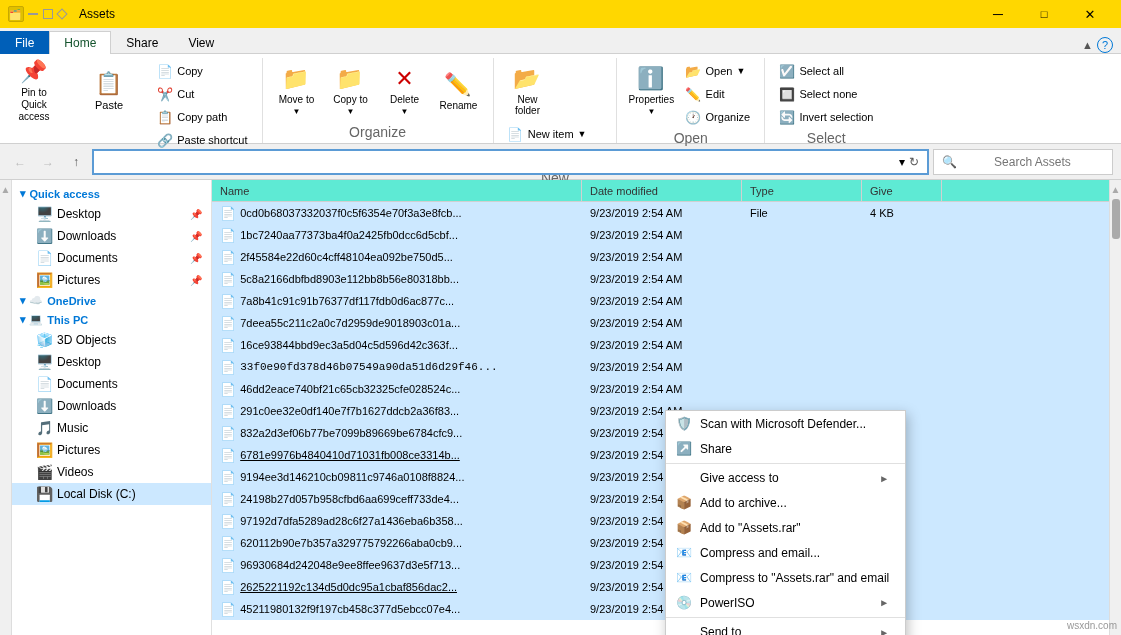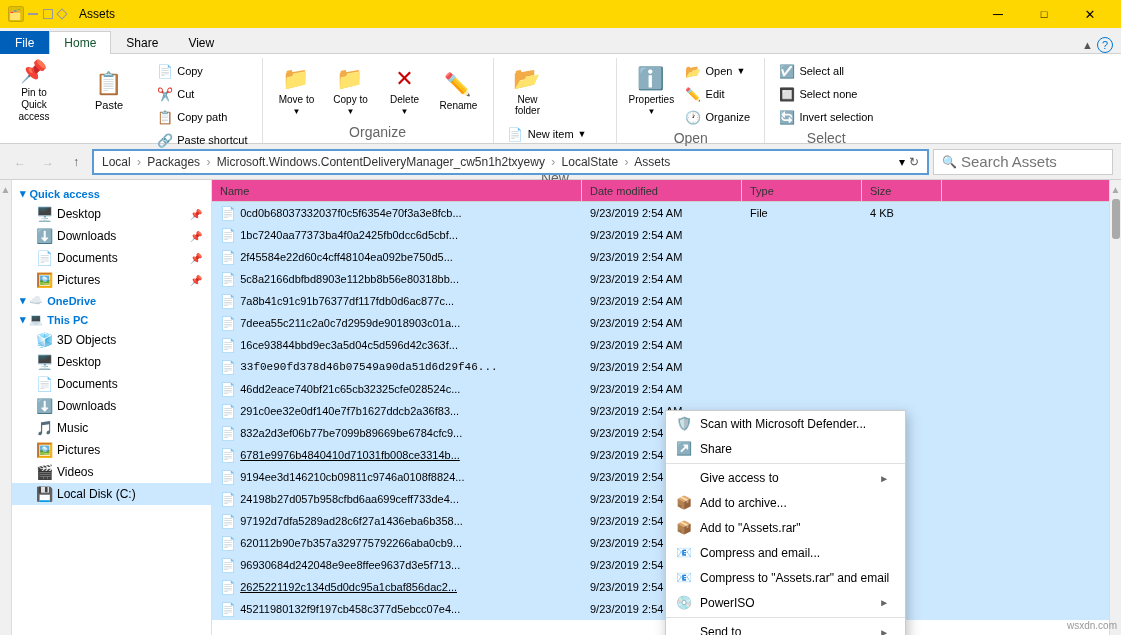--- a/index.html
+++ b/index.html
@@ -208,21 +208,21 @@
 
     
     .file-list-container {
       flex: 1;
       background: #fff;
       overflow: hidden;
       position: relative;
     }
     .file-list-header {
       display: flex;
-      background: #ec4899;
+      background: #5eead4;
       border-bottom: 1px solid #d0d0d0;
       height: 22px;
       align-items: center;
       font-size: 11px;
       color: #333;
     }
     .file-list-header-cell {
       padding: 2px 8px;
       border-right: 1px solid #d0d0d0;
       cursor: pointer;
@@ -449,29 +449,26 @@
     </div>
     <div class="ribbon-group-label" style="margin-top: auto;">Select</div>
   </div>
 </div>
 
 <div class="address-bar-container">
   <button class="nav-btn disabled">←</button>
   <button class="nav-btn disabled">→</button>
   <button class="nav-btn">↑</button>
   <div class="address-box">
-    <span class="address-box-text">
-      Local <span class="address-separator">›</span> Packages <span class="address-separator">›</span> Microsoft.Windows.ContentDeliveryManager_cw5n1h2txyewy <span class="address-separator">›</span> LocalState <span class="address-separator">›</span> Assets
-    </span>
     <span style="margin-left:auto;">▾</span>
     <span style="margin-left:4px;color:#555;">↻</span>
   </div>
   <div class="search-box">
     <span style="color:#aaa;font-size:12px;">🔍</span>
-    <input type="text" style="border: none; outline: none; font-size: 15px; color: rgb(170, 170, 170); width: 100%; background: transparent;" placeholder="Search Assets">
+    <input type="text" style="border: none; outline: none; font-size: 12px; color: rgb(170, 170, 170); width: 100%; background: transparent; text-align: center;" placeholder="Search Assets">
   </div>
 </div>
 
 <div class="main-area" style="height: 487px; position: relative;">
 
   <div style="width:12px;background:#f0f0f0;border-right:1px solid #ddd;display:flex;flex-direction:column;align-items:center;padding-top:4px;">
     <span style="font-size:10px;color:#aaa;">▲</span>
   </div>
   <div class="sidebar">
 
@@ -543,21 +540,21 @@
       <span class="icon">💾</span>
       <span>Local Disk (C:)</span>
     </div>
   </div>
 
   <div class="file-list-container">
     <div class="file-list-header">
       <div class="file-list-header-cell col-name">Name</div>
       <div class="file-list-header-cell col-date">Date modified</div>
       <div class="file-list-header-cell col-type">Type</div>
-      <div class="file-list-header-cell col-size">Size</div>
+      <div class="file-list-header-cell col-size">Give</div>
     </div>
     <div class="file-list" id="file-list-body">
 
     <div class="file-row selected">
     <div class="file-cell file-name-cell">
       <span class="file-icon">📄</span>
       <span style="overflow:hidden;text-overflow:ellipsis;white-space:nowrap;max-width:310px;">0cd0b68037332037f0c5f6354e70f3a3e8fcb...</span>
     </div>
     <div class="file-cell col-date">9/23/2019 2:54 AM</div>
     <div class="file-cell col-type">File</div>

